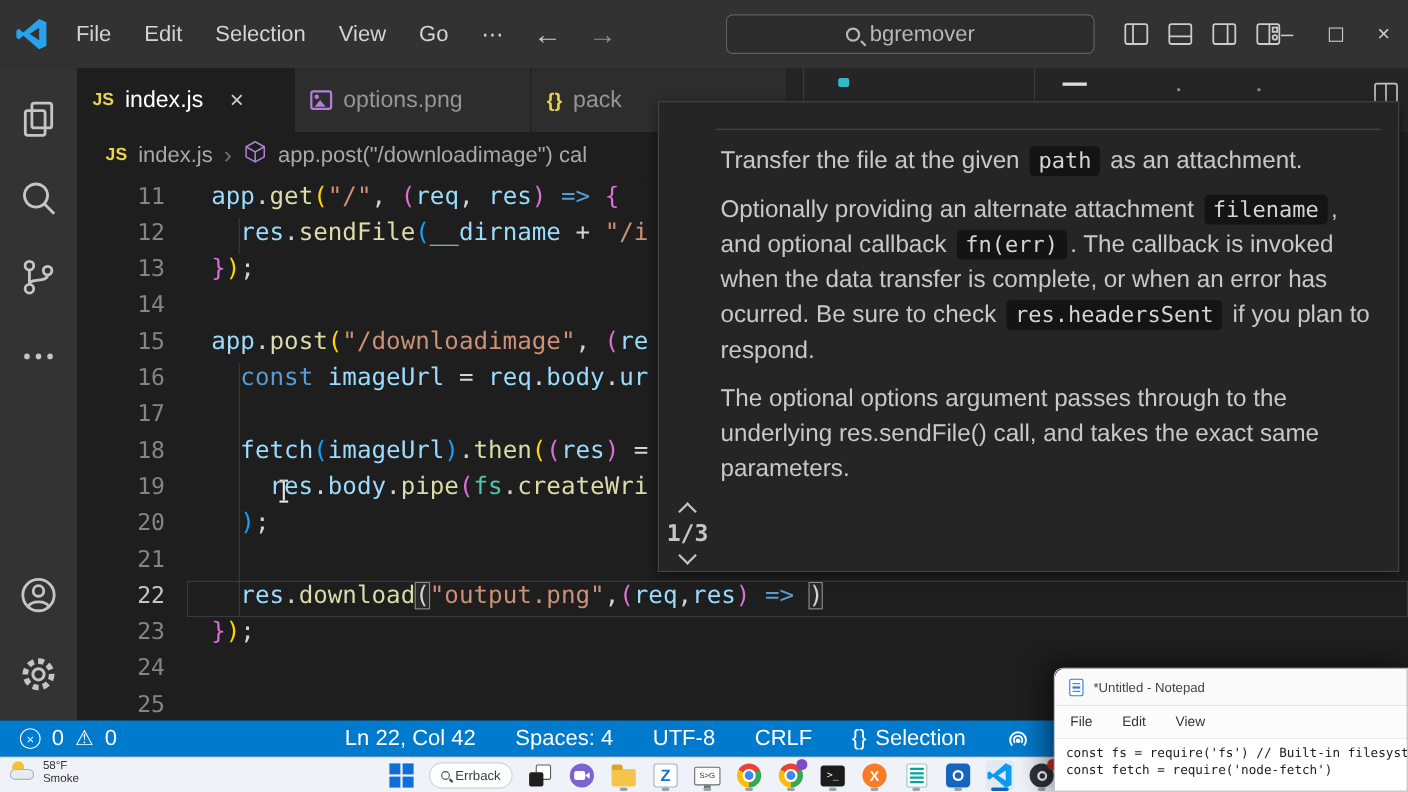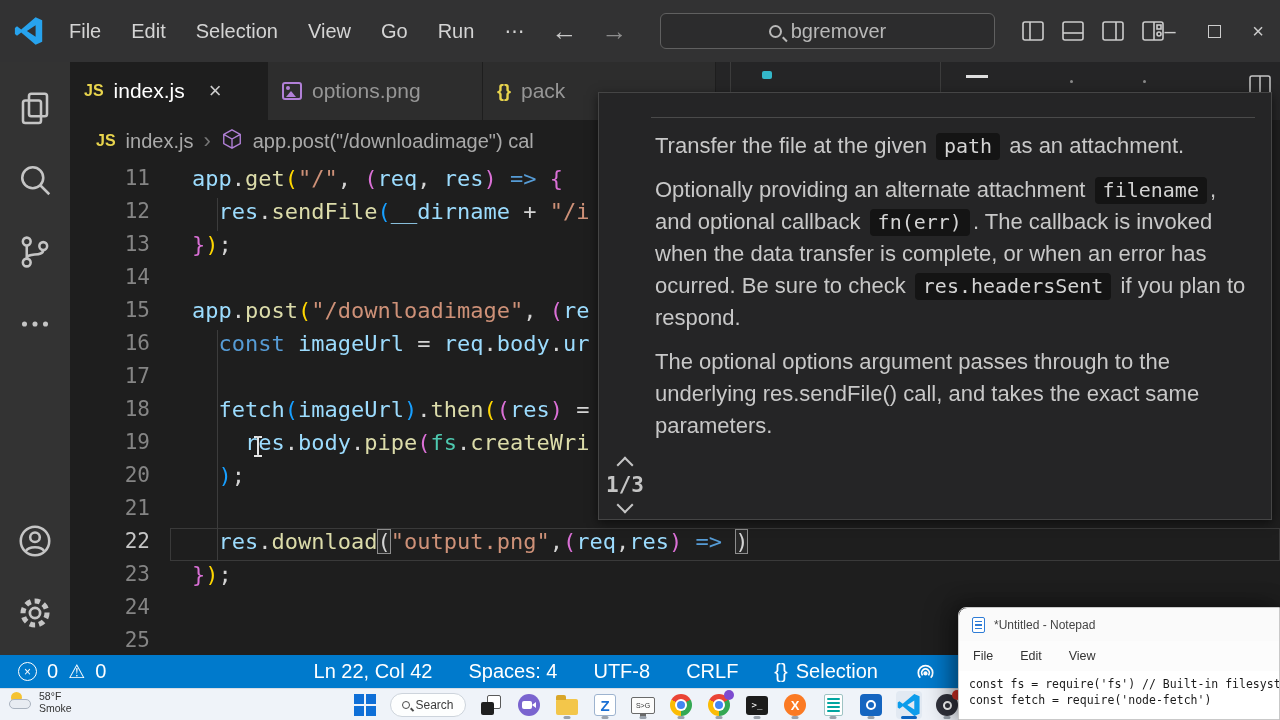--- a/index.html
+++ b/index.html
@@ -164,21 +164,20 @@
   <div class="titlebar">
     <svg class="vscode-logo" viewBox="0 0 100 100">
       <path fill="#27a3ee" fill-rule="evenodd" d="M72 4 L94 14 V86 L72 96 L24 55 L10 66 L3 60 V40 L10 34 L24 45 Z M72 31 L43 50 L72 69 Z"></path>
     </svg>
     <div id="menu-row" style="display:flex;">
         <span class="menu-item">File</span>
         <span class="menu-item">Edit</span>
         <span class="menu-item">Selection</span>
         <span class="menu-item">View</span>
         <span class="menu-item">Go</span>
-        <span class="menu-item">Run</span>
       </div>
     <span class="menu-item">⋯</span>
     <span class="nav-arrow">←</span>
     <span class="nav-arrow fwd">→</span>
     <div class="cmd-center">
       <span class="lens"></span>
       <span>bgremover</span>
     </div>
     <div class="layout-icons">
       <svg viewBox="0 0 24 24">
@@ -384,21 +383,21 @@
           <span class="start-ic">
             <i></i>
             <i></i>
             <i></i>
             <i></i>
           </span>
         </div>
         <div class="tb-item" style="width: 76px;">
           <span class="search-pill">
             <span class="lens-s"></span>
-            <span>Search</span>
+            <span>Errback</span>
           </span>
         </div>
         <div class="tb-item">
           <span class="tv-back"></span>
           <span class="tv-front"></span>
         </div>
         <div class="tb-item">
           <span class="chat-ic"></span>
         </div>
         <div class="tb-item">

